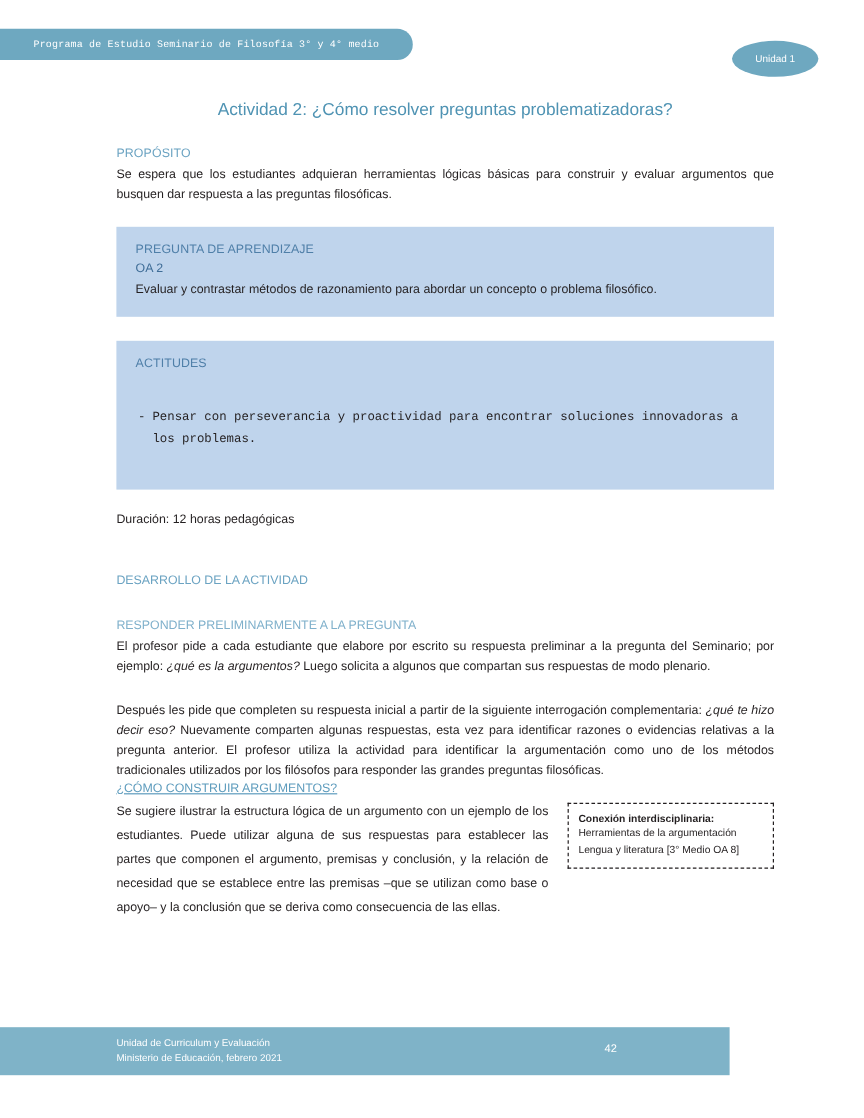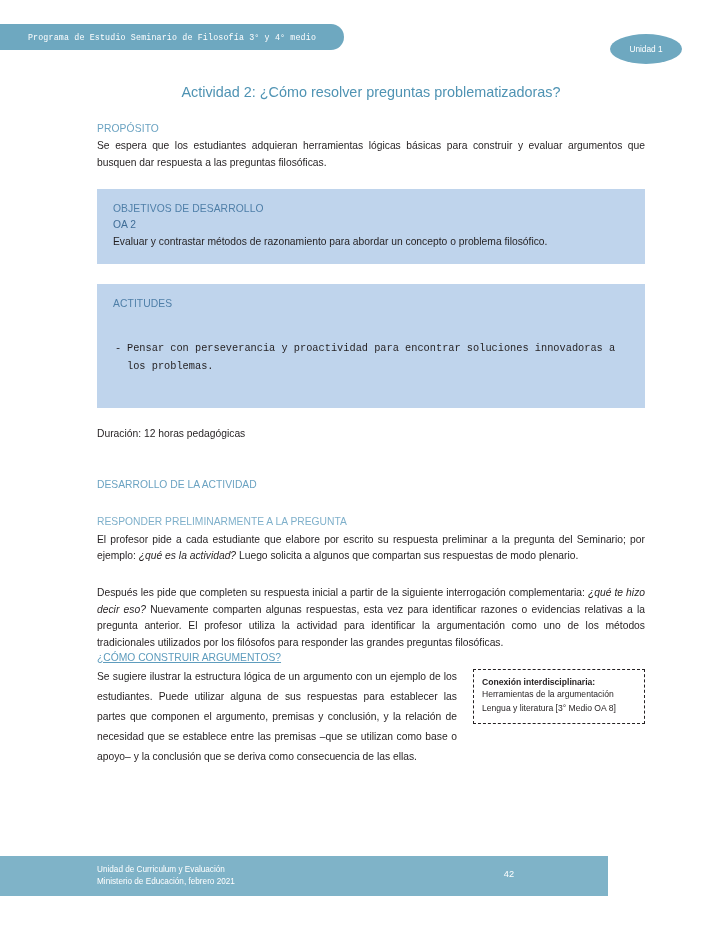--- a/index.html
+++ b/index.html
@@ -239,39 +239,39 @@
 </div>
 
 <div class="page">
 
   <h1 class="activity-title">Actividad 2: ¿Cómo resolver preguntas problematizadoras?</h1>
 
   <div class="section-label">PROPÓSITO</div>
   <p class="body-text">Se espera que los estudiantes adquieran herramientas lógicas básicas para construir y evaluar argumentos que busquen dar respuesta a las preguntas filosóficas.</p>
 
   <div class="info-box">
-    <div class="info-box-heading">OBJETIVOS DE DESARROLLO</div>
+    <div class="info-box-heading">PREGUNTA DE APRENDIZAJE</div>
     <div class="info-box-sub">OA 2</div>
     <div class="info-box-text">Evaluar y contrastar métodos de razonamiento para abordar un concepto o problema filosófico.</div>
   </div>
 
   <div class="info-box box-attitudes">
     <div class="info-box-heading">ACTITUDES</div>
     <ul class="attitude-list">
       <li class="attitude-item">Pensar con perseverancia y proactividad para encontrar soluciones innovadoras a los problemas.</li>
     </ul>
   </div>
 
   <div class="duration-line">Duración: 12 horas pedagógicas</div>
 
   <div class="heading-develop">DESARROLLO DE LA ACTIVIDAD</div>
 
   <div class="heading-sub">RESPONDER PRELIMINARMENTE A LA PREGUNTA</div>
 
-  <p class="body-text"><span>El profesor pide a cada estudiante que elabore por escrito su respuesta preliminar a la pregunta del Seminario; por ejemplo: </span><em>¿qué es la actividad?</em><span> Luego solicita a algunos que compartan sus respuestas de modo plenario.</span></p>
+  <p class="body-text"><span>El profesor pide a cada estudiante que elabore por escrito su respuesta preliminar a la pregunta del Seminario; por ejemplo: </span><em>¿qué es la argumentos?</em><span> Luego solicita a algunos que compartan sus respuestas de modo plenario.</span></p>
 
   <p class="body-text para-gap" style="margin-top:20px;"><span>Después les pide que completen su respuesta inicial a partir de la siguiente interrogación complementaria: </span><em>¿qué te hizo decir eso?</em><span> Nuevamente comparten algunas respuestas, esta vez para identificar razones o evidencias relativas a la pregunta anterior. El profesor utiliza la actividad para identificar la argumentación como uno de los métodos tradicionales utilizados por los filósofos para responder las grandes preguntas filosóficas.</span></p>
 
   <div class="heading-sub-dark">¿CÓMO CONSTRUIR ARGUMENTOS?</div>
 
   <div class="clearfix">
     <div class="connection-box">
       <div class="connection-title">Conexión interdisciplinaria:</div>
       <div class="connection-line">Herramientas de la argumentación</div>
       <div class="connection-line">Lengua y literatura [3° Medio OA 8]</div>

